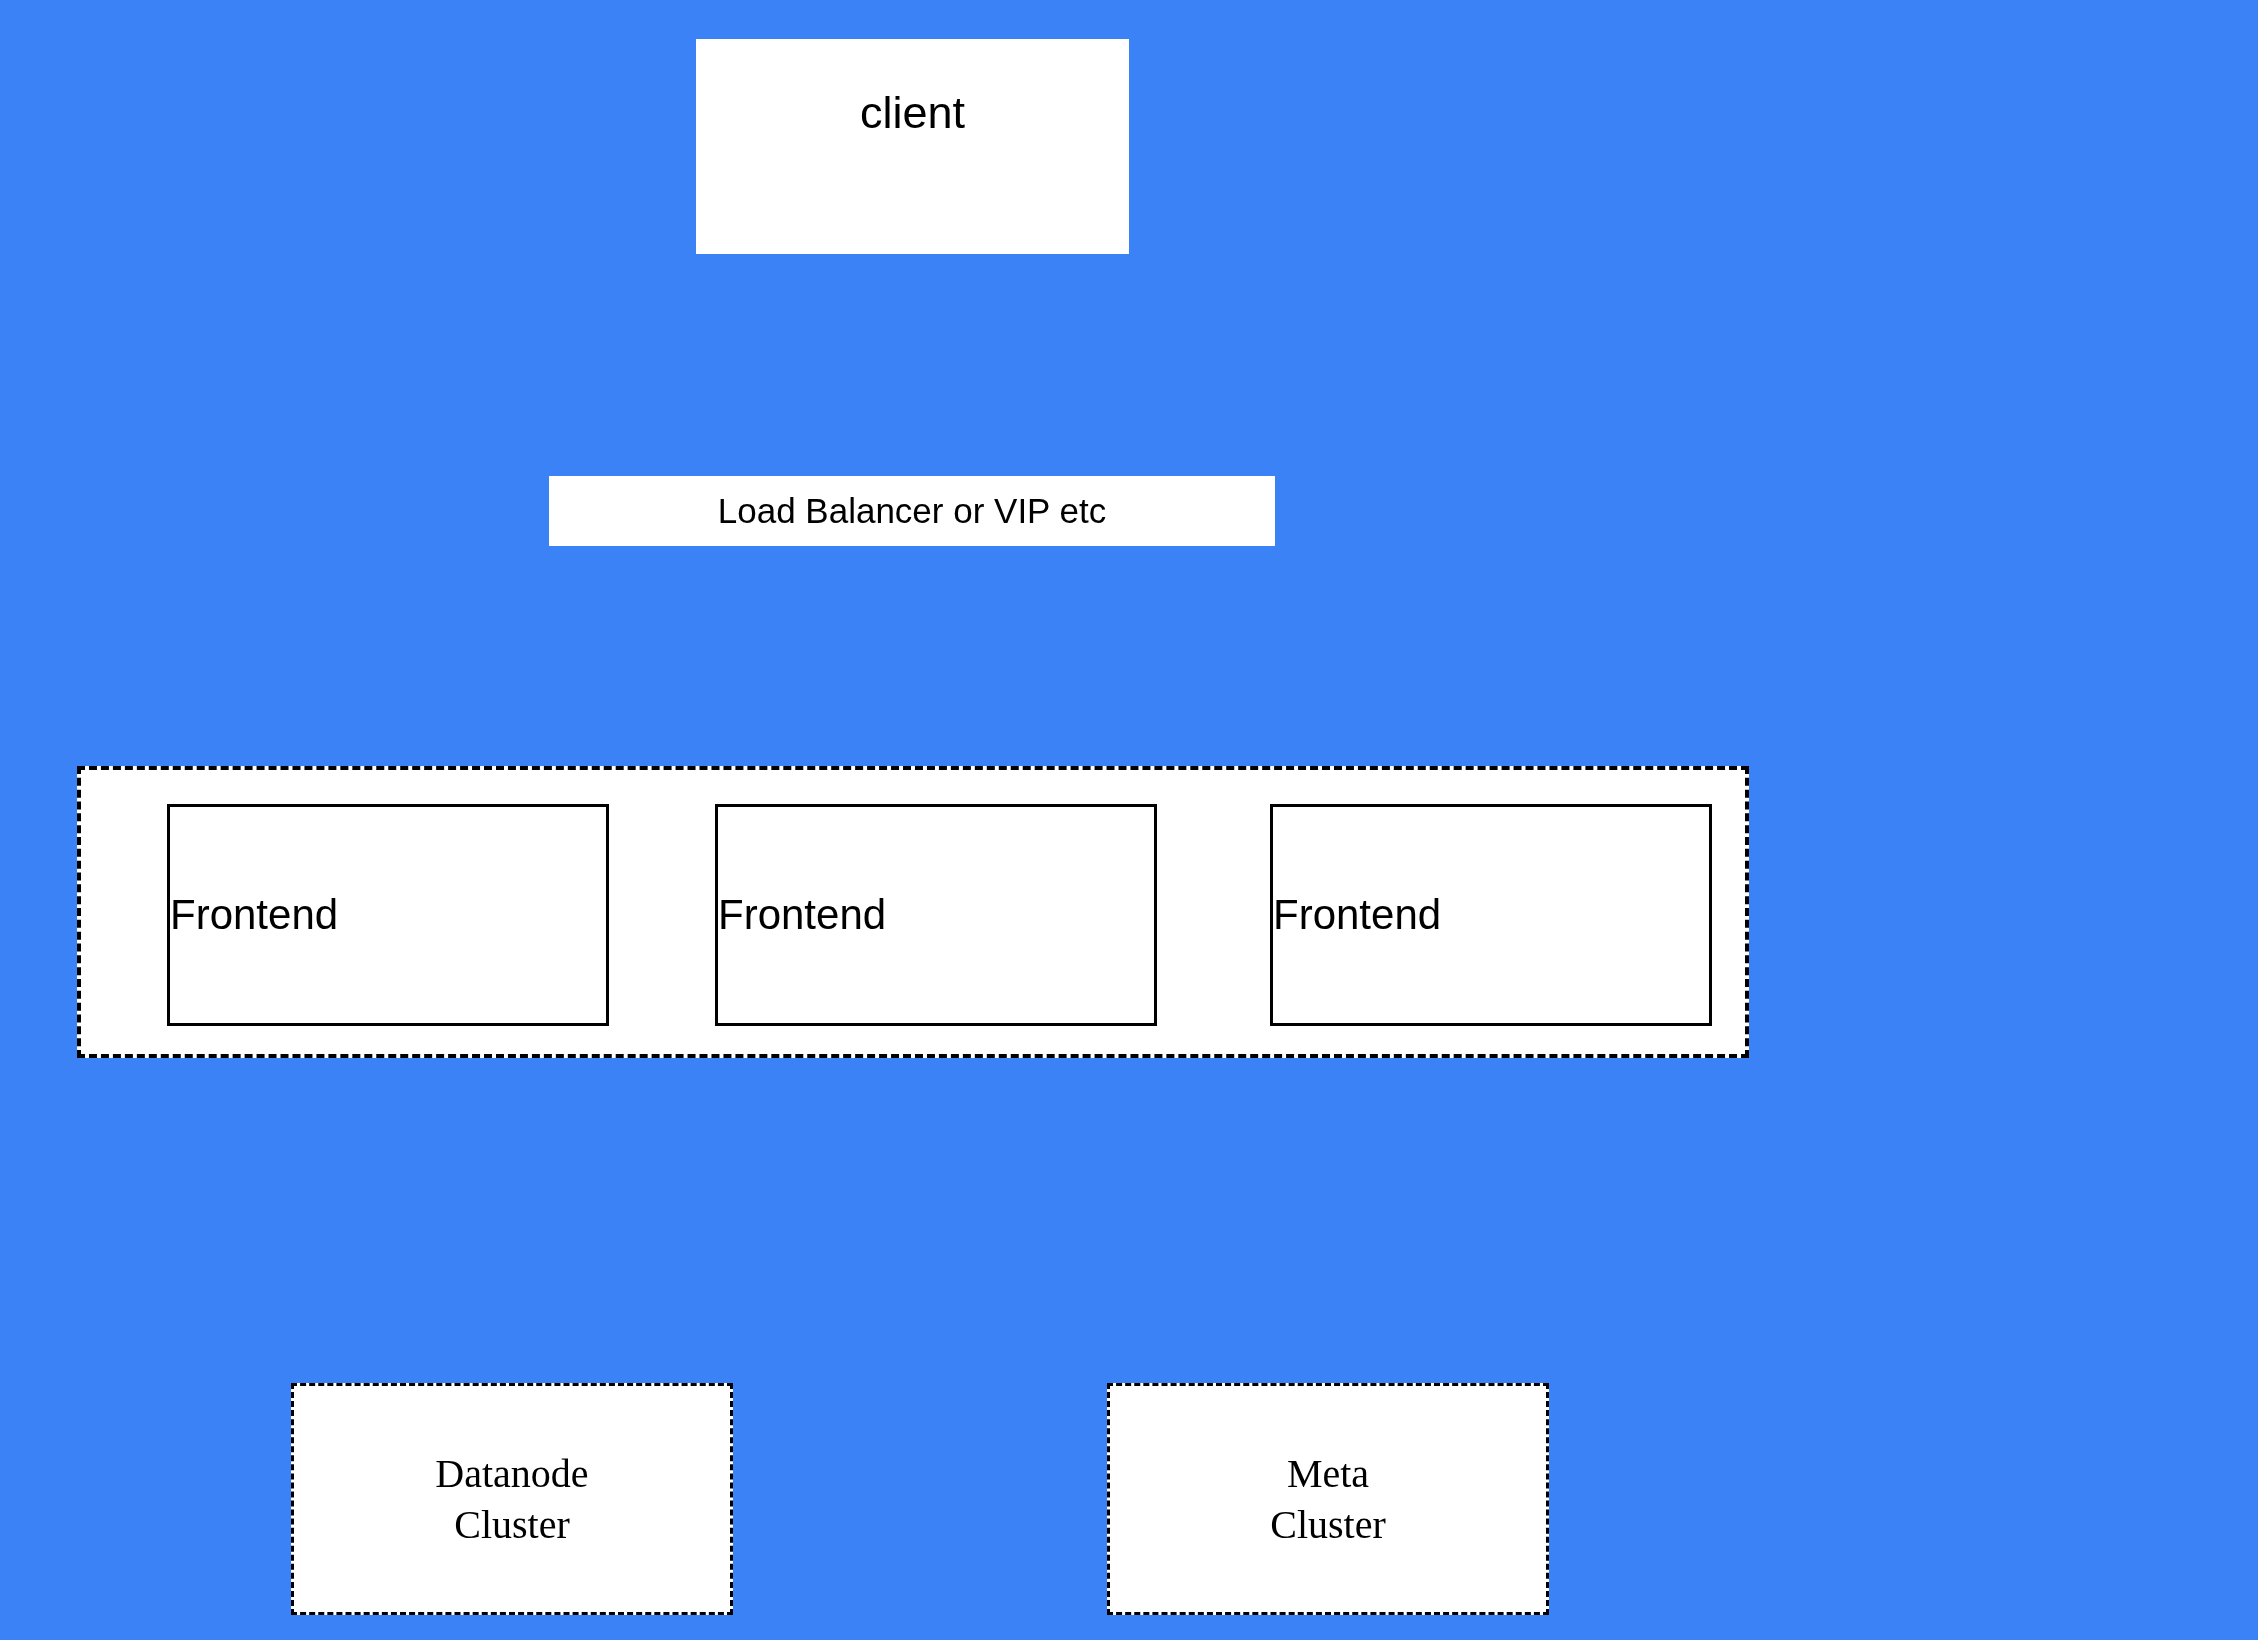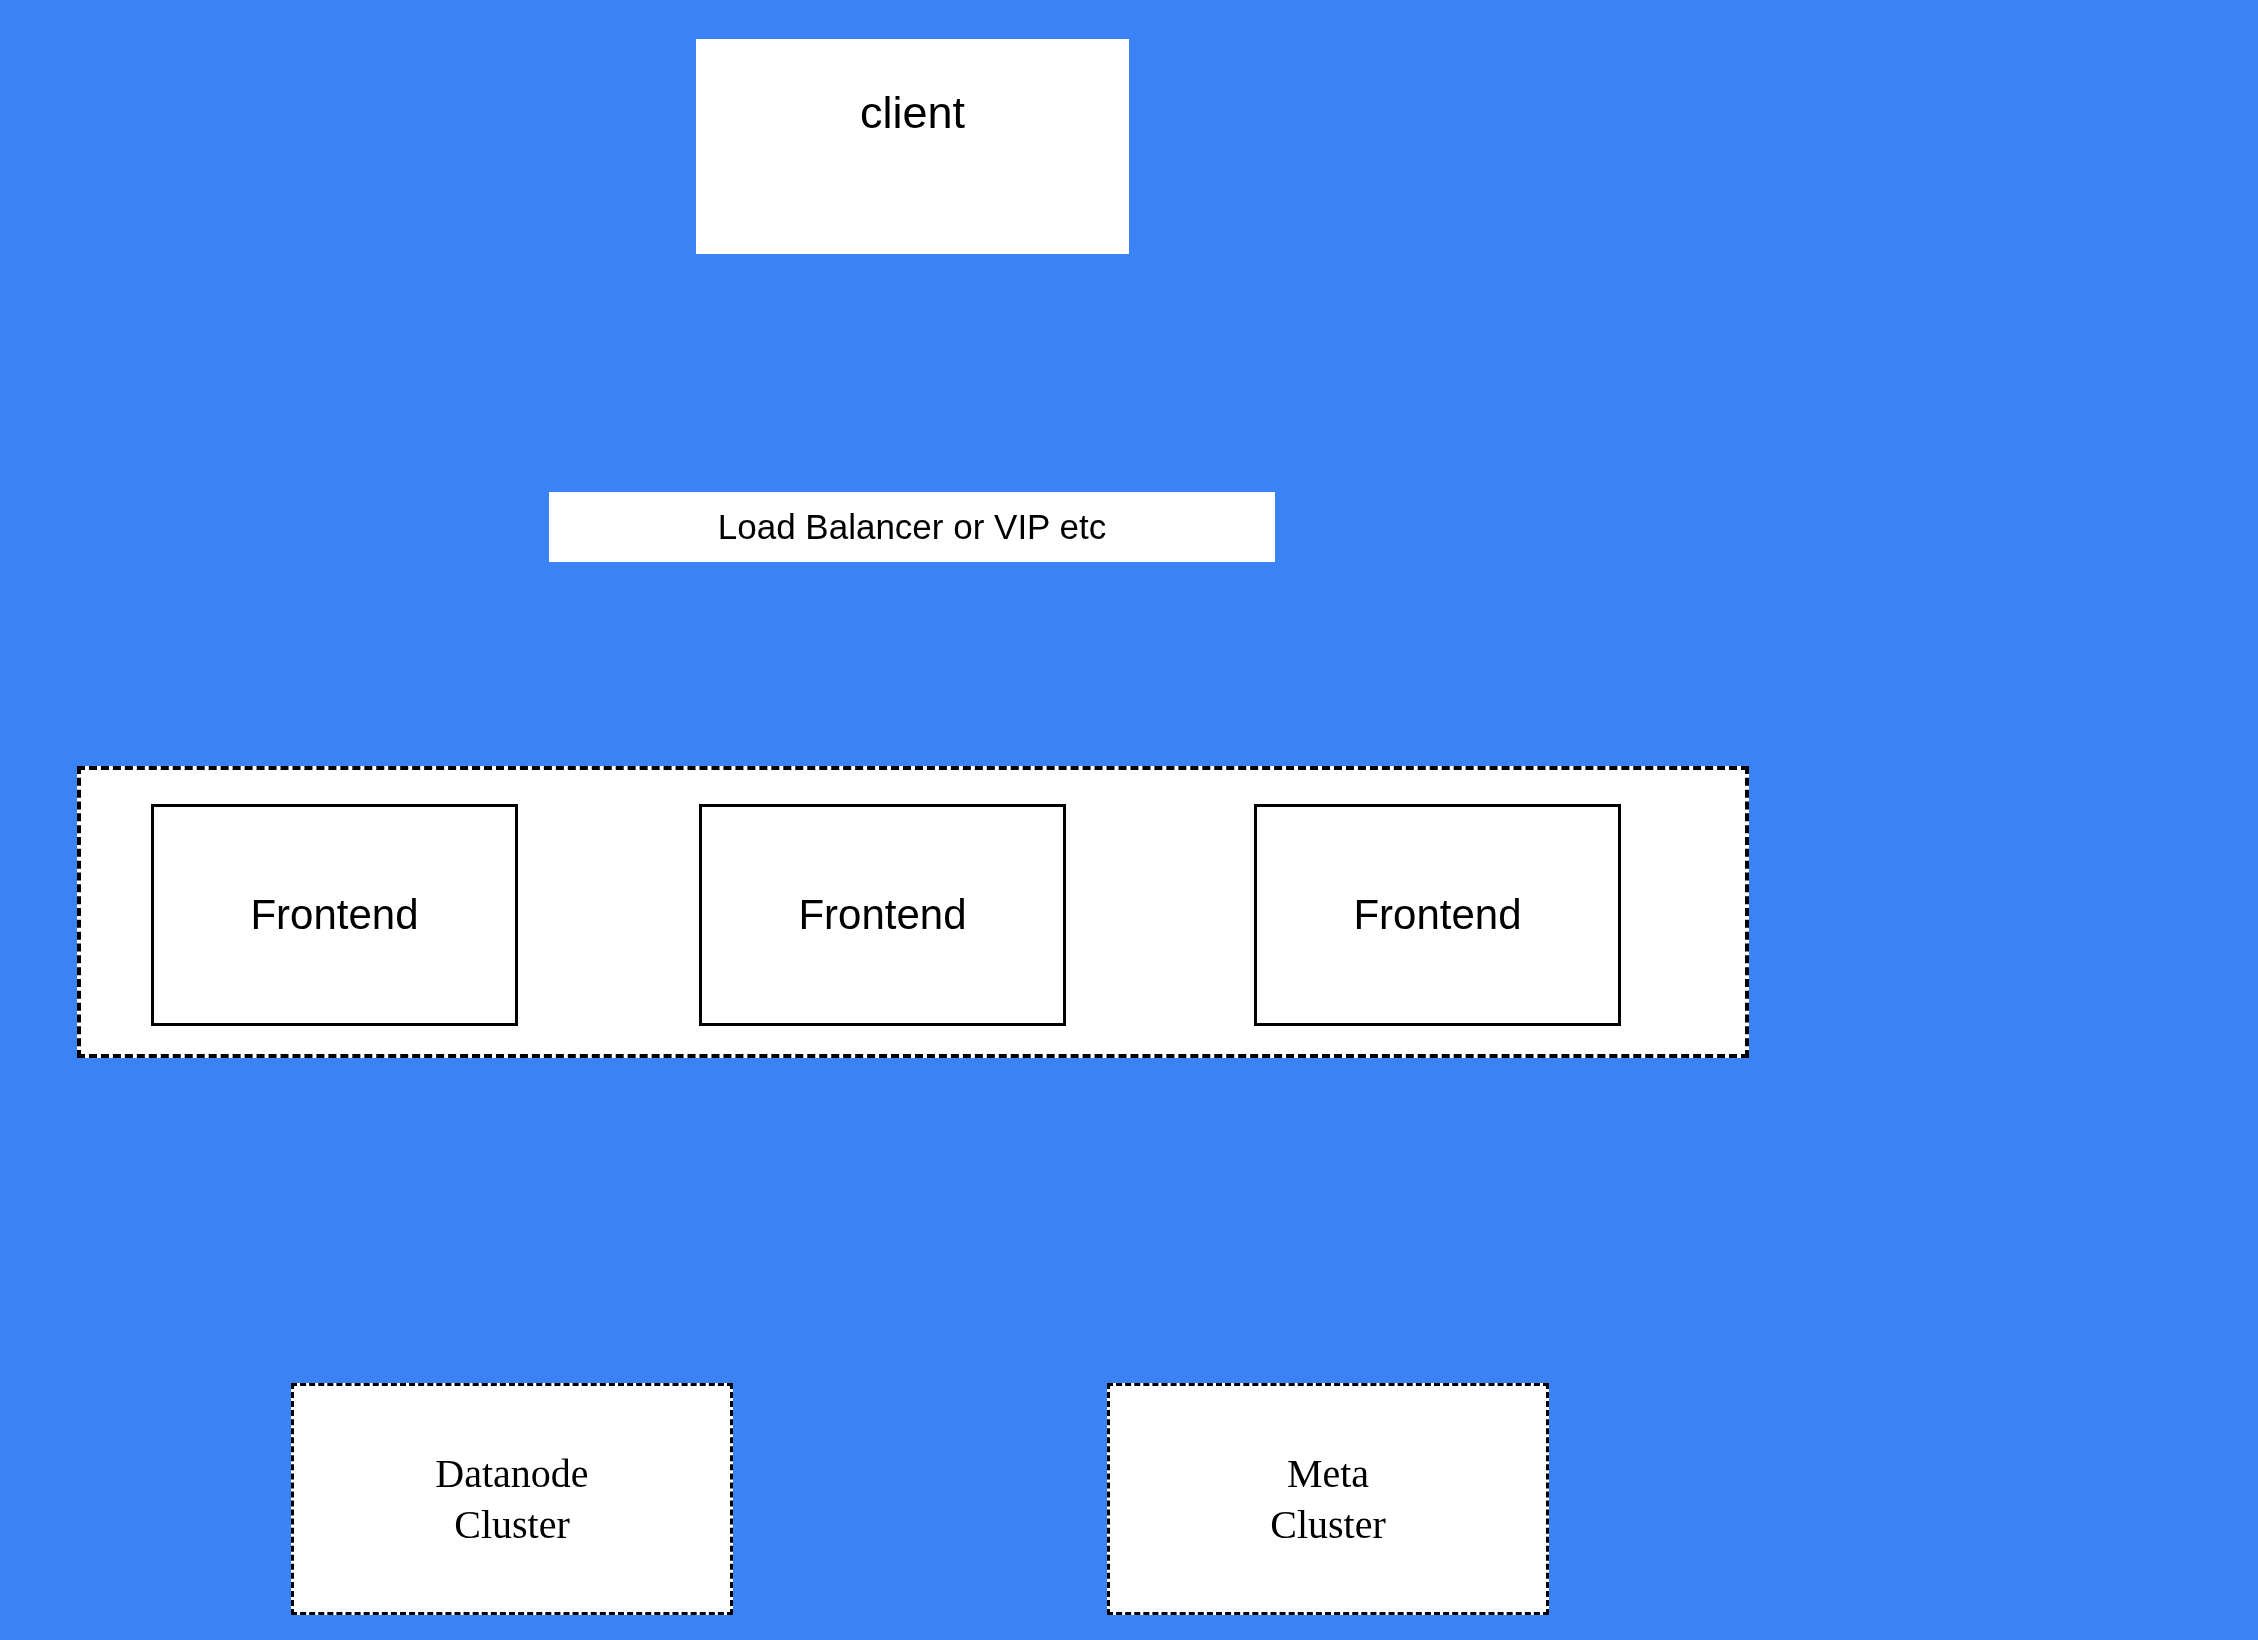--- a/index.html
+++ b/index.html
@@ -42,21 +42,21 @@
     height: 215px;
     border: none;
     font-size: 45px;
     align-items: flex-start;
     padding-top: 47px;
   }
 
   
   #load-balancer-node {
     left: 549px;
-    top: 492px;
+    top: 476px;
     width: 726px;
     height: 70px;
     border: none;
     font-size: 35px;
   }
 
   
   #frontend-group {
     position: absolute;
     left: 77px;
@@ -64,31 +64,31 @@
     width: 1672px;
     height: 292px;
     box-sizing: border-box;
     background: #ffffff;
     border: 4.5px dashed #000000;
   }
 
   .frontend-node {
     position: absolute;
     top: 34px;
-    width: 367px;
+    width: 442px;
     height: 222px;
     box-sizing: border-box;
     background: #ffffff;
     border: 3.6px solid #000000;
     color: #000000;
     display: flex;
     align-items: center;
-    justify-content: center;
     font-size: 42px;
     font-family: "Liberation Sans", sans-serif;
+    margin-left: 16px;
   }
   #frontend-node-0 { left: 70px; }
   #frontend-node-1 { left: 618px; }
   #frontend-node-2 { left: 1173px; }
 
   
   .cluster-node {
     position: absolute;
     box-sizing: border-box;
     background: #ffffff;

